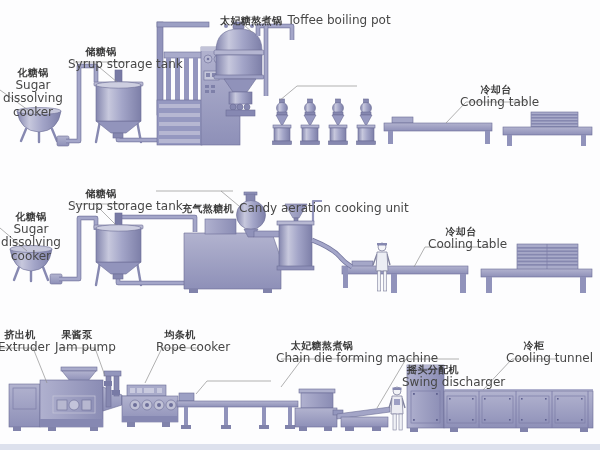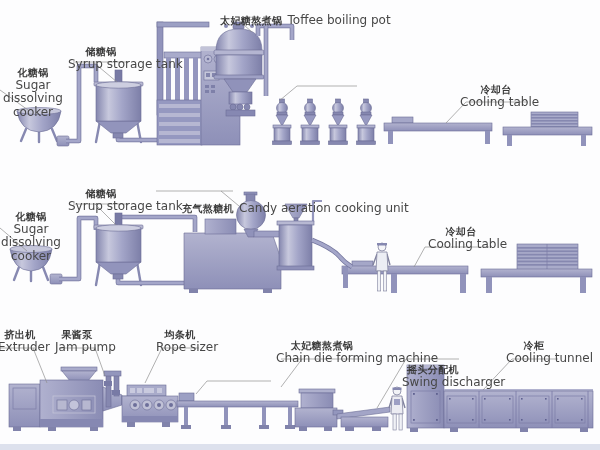--- a/index.html
+++ b/index.html
@@ -433,21 +433,21 @@
 <div class="lbl nowrap" style="left:-2px;top:329px;width:44px;">
   <div class="zh">挤出机</div>
   <div class="en">Extruder</div>
 </div>
 <div class="lbl nowrap" style="left:55px;top:329px;width:44px;text-align:center;">
   <div class="zh">果酱泵</div>
   <div class="en">Jam pump</div>
 </div>
 <div class="lbl nowrap" style="left:156px;top:329px;width:48px;">
   <div class="zh">均条机</div>
-  <div class="en">Rope sizer</div>
+  <div class="en">Rope cooker</div>
 </div>
 <div class="lbl nowrap" style="left:276px;top:340px;width:92px;">
   <div class="zh">太妃糖熬煮锅</div>
   <div class="en">Chain die forming machine</div>
 </div>
 <div class="lbl nowrap" style="left:402px;top:340px;width:62px;margin-top:24px;">
   <div class="zh">摇头分配机</div>
   <div class="en">Swing discharger</div>
 </div>
 <div class="lbl nowrap" style="left:506px;top:340px;width:56px;">

